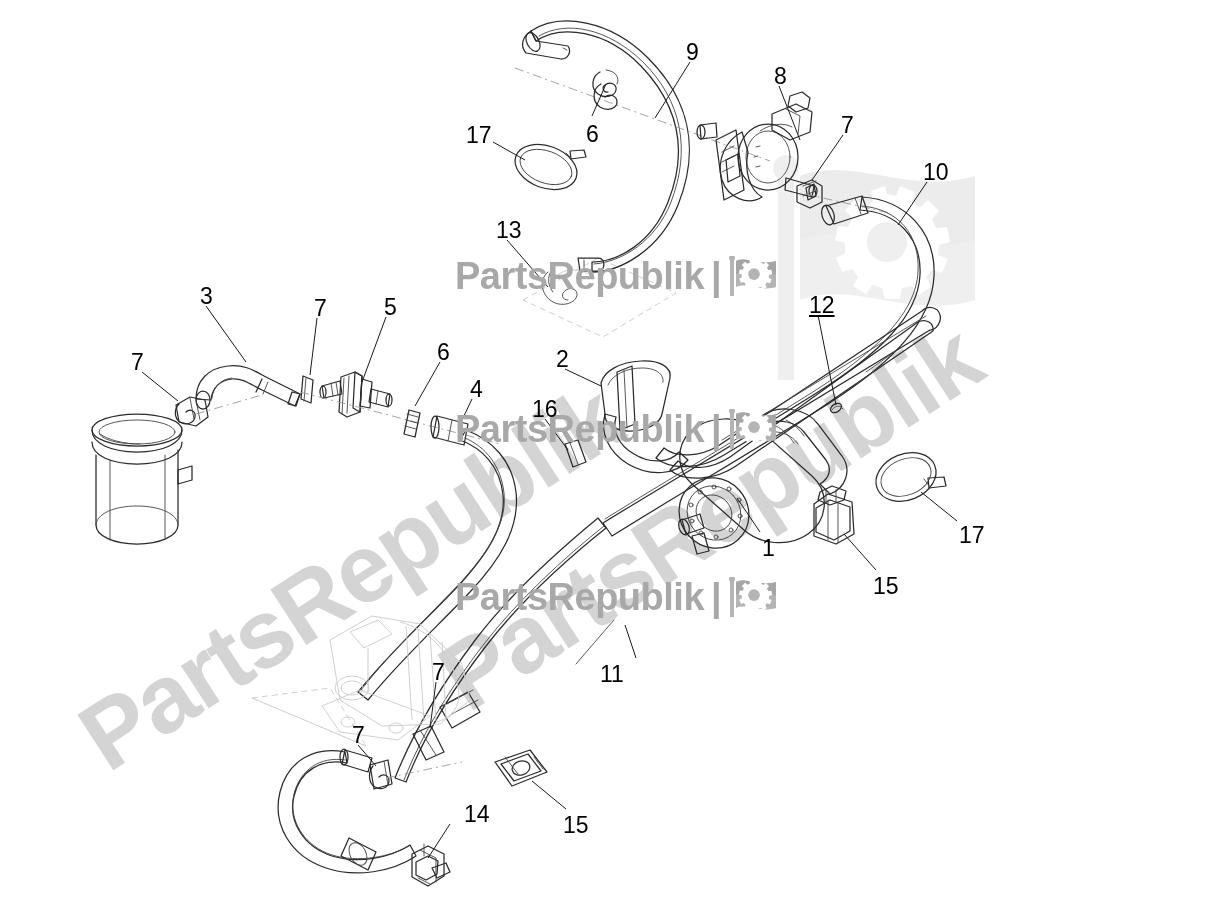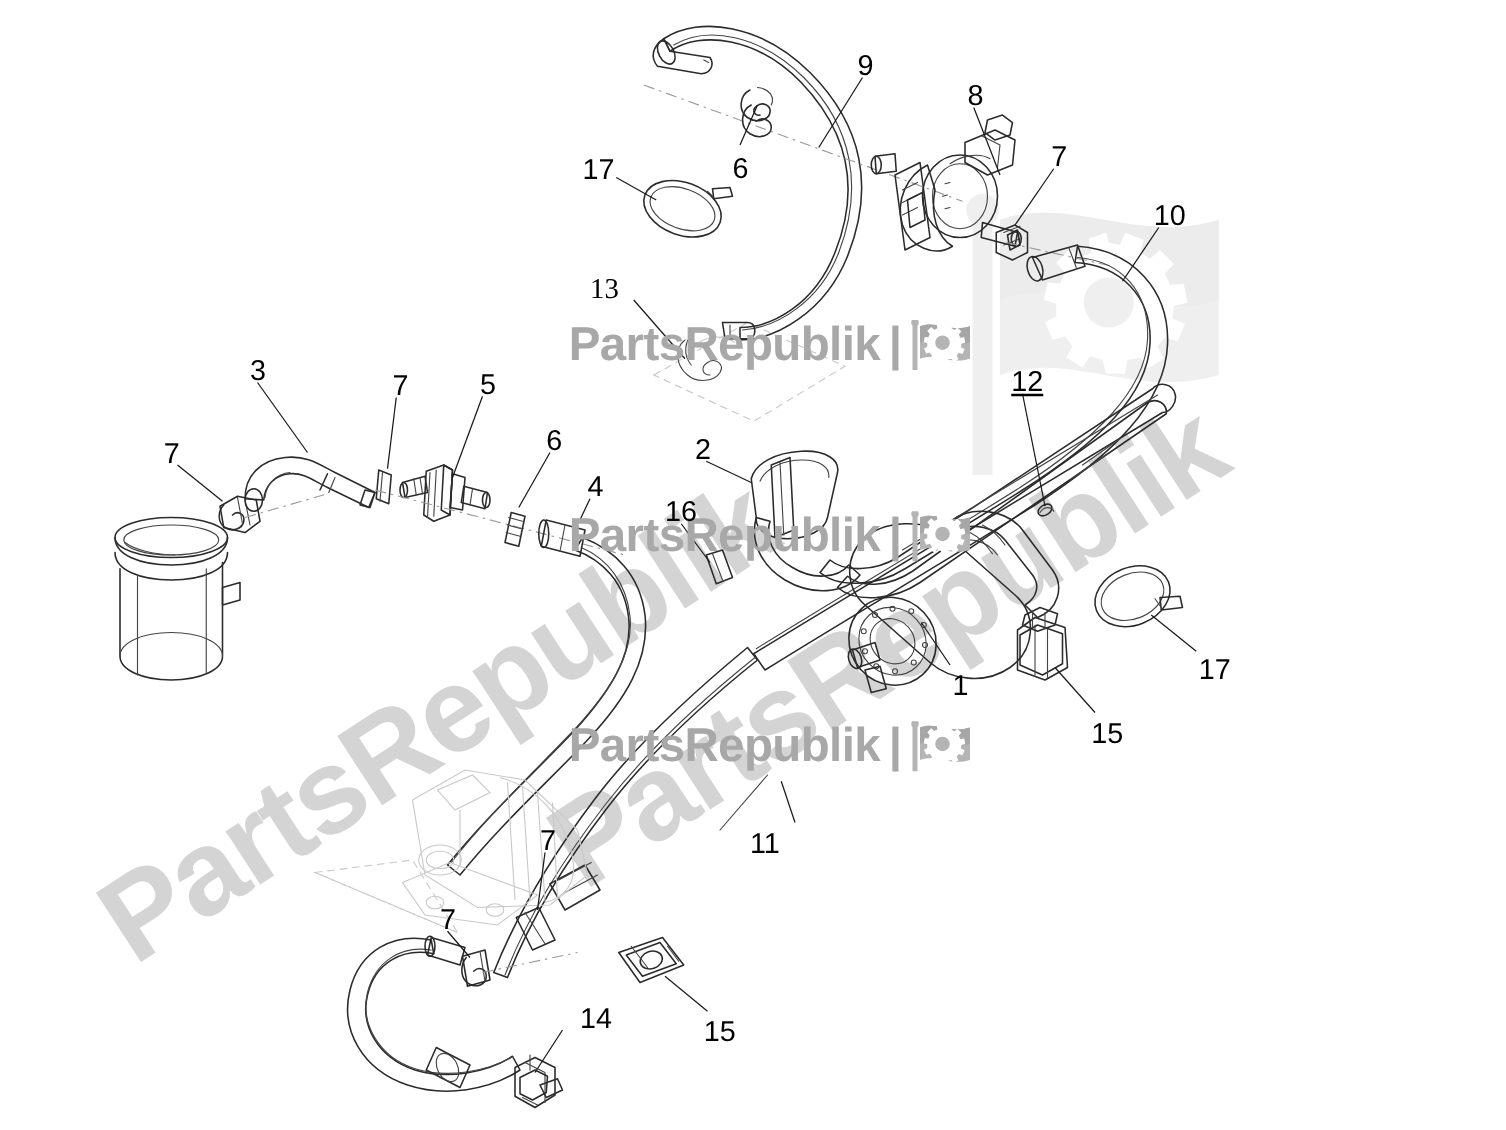--- a/index.html
+++ b/index.html
@@ -494,21 +494,21 @@
     </div>
   </div>
 
   <div id="labels">
       <div class="lbl" style="left: 686px; top: 41px;">9</div>
       <div class="lbl" style="left: 774px; top: 65px;">8</div>
       <div class="lbl" style="left: 841px; top: 114px;">7</div>
       <div class="lbl" style="left: 586px; top: 123px;">6</div>
       <div class="lbl" style="left: 466px; top: 124px;">17</div>
       <div class="lbl" style="left: 923px; top: 161px;">10</div>
-      <div class="lbl" style="left: 472px; top: 219px; font-family: Liberation Serif, serif;">13</div>
+      <div class="lbl" style="left: 496px; top: 219px;">13</div>
       <div class="lbl" style="left: 200px; top: 285px;">3</div>
       <div class="lbl" style="left: 314px; top: 297px;">7</div>
       <div class="lbl" style="left: 384px; top: 296px;">5</div>
       <div class="lbl" style="left: 809px; top: 294px; text-decoration: underline;">12</div>
       <div class="lbl" style="left: 437px; top: 341px;">6</div>
       <div class="lbl" style="left: 556px; top: 348px;">2</div>
       <div class="lbl" style="left: 131px; top: 351px;">7</div>
       <div class="lbl" style="left: 470px; top: 378px;">4</div>
       <div class="lbl" style="left: 532px; top: 398px; text-align: right;">16</div>
       <div class="lbl" style="left: 762px; top: 537px;">1</div>

